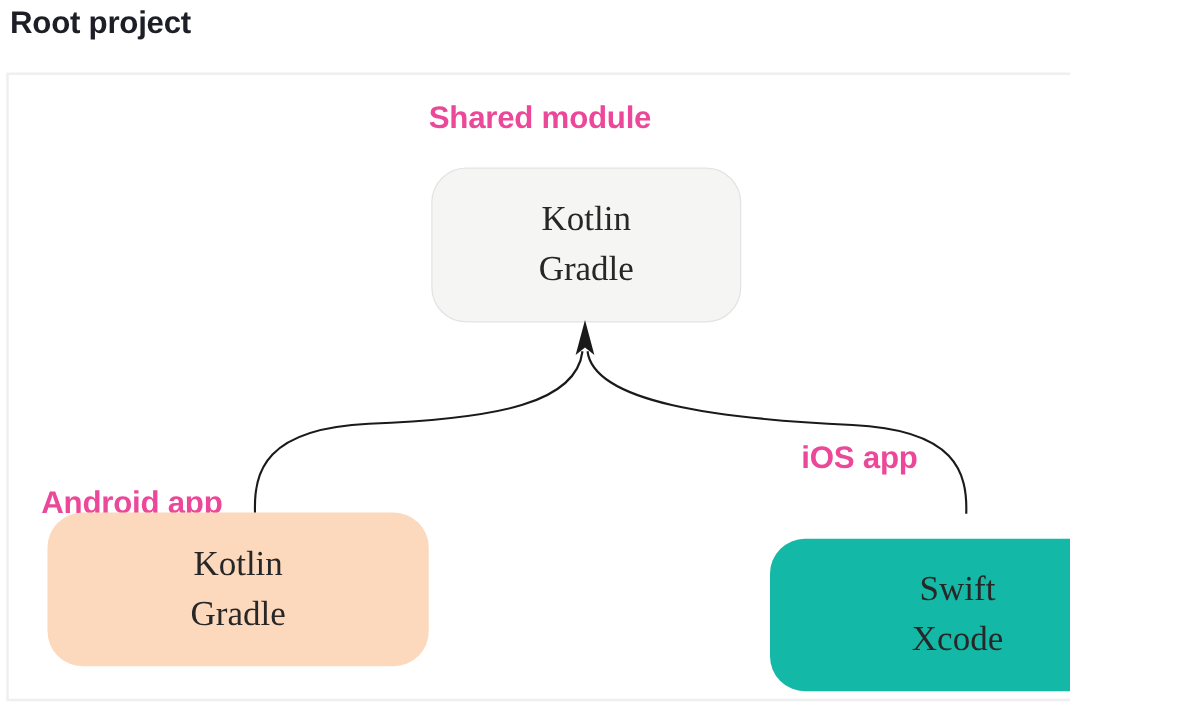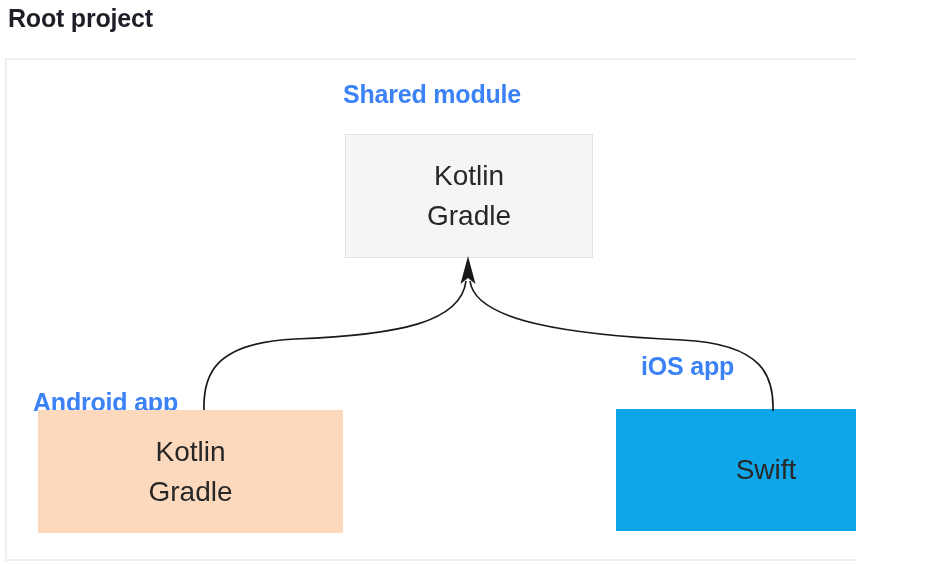--- a/index.html
+++ b/index.html
@@ -31,54 +31,55 @@
     width: 938px;
     height: 503px;
     border: 2px solid #efefef;
     box-sizing: border-box;
     background: #ffffff;
   }
   .node-heading {
     position: absolute;
     font-size: 25px;
     font-weight: 700;
-    color: #3b82f6;
+    color: #ec4899;
     letter-spacing: -0.2px;
     white-space: nowrap;
   }
   .heading-shared  { left: 343px; top: 80px; }
   .heading-android { left: 33px;  top: 352px; margin-top: 36px; }
   .heading-ios     { left: 612px; top: 352px; margin-left: 29px; }
   .node-box {
     position: absolute;
     display: flex;
     flex-direction: column;
     align-items: center;
     justify-content: center;
-    font-family: Liberation Sans, sans-serif;
+    font-family: Liberation Serif, serif;
     font-size: 28px;
     line-height: 40px;
     color: #272727;
     box-sizing: border-box;
+    border-radius: 28px;
   }
   .box-shared {
     left: 345px; top: 134px;
     width: 248px; height: 124px;
     background: #f5f5f4;
     border: 1px solid #e3e3e3;
   }
   .box-android {
     left: 38px; top: 410px;
     width: 305px; height: 123px;
     background: #fcd9bd;
   }
   .box-ios {
-    left: 616px; top: 409px;
+    left: 616px; top: 431px;
     width: 300px; height: 122px;
-    background: #0ea5e9;
+    background: #14b8a6;
   }
   .arrows-svg {
     position: absolute;
     left: 0; top: 0;
     width: 948px;
     height: 566px;
     pointer-events: none;
   }
   .arrow-path {
     fill: none;
@@ -110,20 +111,21 @@
 
   <div class="node-box box-android">
     <span>Kotlin</span>
     <span>Gradle</span>
   </div>
 
   <div class="node-heading heading-ios">iOS app</div>
 
   <div class="node-box box-ios">
     <span>Swift</span>
+    <span>Xcode</span>
   </div>
 
   <svg class="arrows-svg" viewBox="0 0 948 566" xmlns="http://www.w3.org/2000/svg">
     <path class="arrow-path" d="M 204 410 C 203 377, 212 343, 295 339 C 400 335, 461 322, 466 281"></path>
     <path class="arrow-path" d="M 773 411 C 774 378, 765 344, 682 340 C 574 335, 475 322, 470 281"></path>
     <polygon class="arrow-head" points="468,256 460.5,284 468,278 475.5,284"></polygon>
   </svg>
 
 </div>
 

